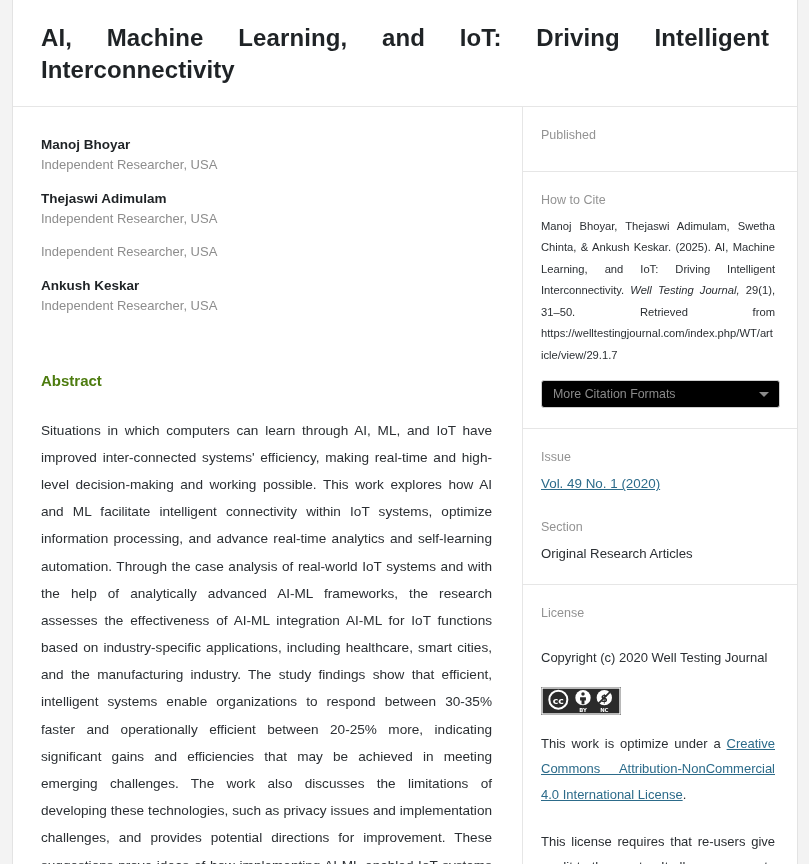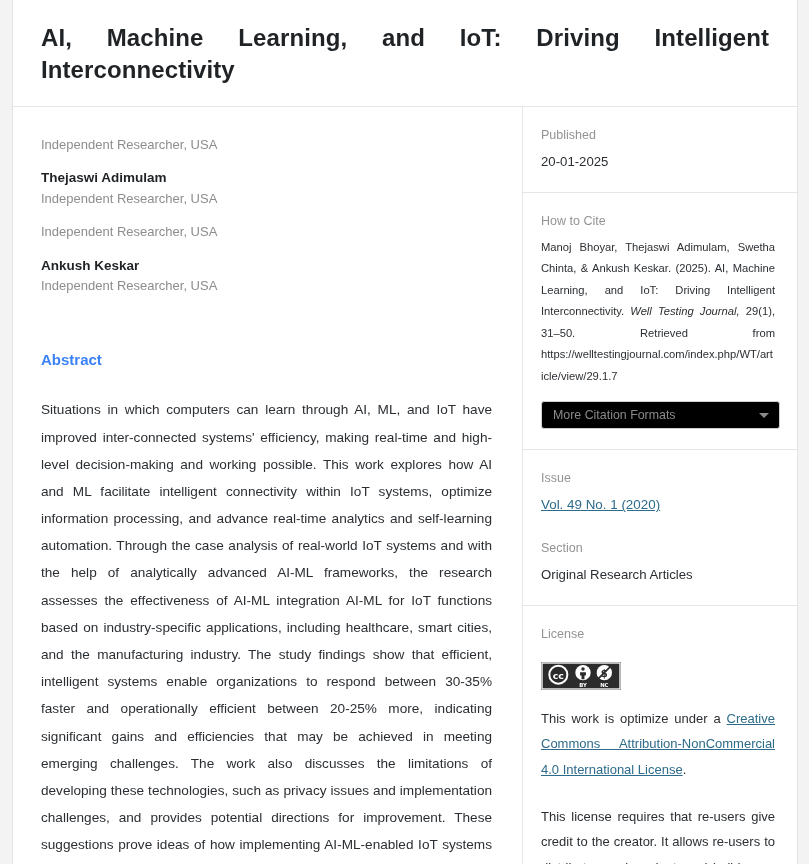--- a/index.html
+++ b/index.html
@@ -79,21 +79,21 @@
     text-align: justify;
   }
   .keywords .kw-label { font-weight: bold; color: #1f2326; }
 
   
   .abstract-heading {
     margin-top: 56px;
     margin-bottom: 0;
     font-size: 15px;
     font-weight: bold;
-    color: #3b82f6;
+    color: #4d7c0f;
   }
   .abstract-body {
     margin-top: 28px;
     font-size: 13.6px;
     line-height: 2.0;
     color: #2b2f33;
     text-align: justify;
   }
 
   
@@ -195,20 +195,21 @@
     <div class="title-block">
       <h1 class="article-title">AI, Machine Learning, and IoT: Driving Intelligent Interconnectivity</h1>
     </div>
 
     <div class="body-cols">
 
       <div class="col-main">
 
         <div>
           <div class="author">
+            <div class="author-name">Manoj Bhoyar</div>
             <div class="author-affil">Independent Researcher, USA</div>
           </div>
           <div class="author">
             <div class="author-name">Thejaswi Adimulam</div>
             <div class="author-affil">Independent Researcher, USA</div>
           </div>
           <div class="author">
             <div class="author-affil">Independent Researcher, USA</div>
           </div>
           <div class="author">
@@ -219,21 +220,20 @@
 
 
         <h2 class="abstract-heading">Abstract</h2>
         <div class="abstract-body">Situations in which computers can learn through AI, ML, and IoT have improved inter-connected systems' efficiency, making real-time and high-level decision-making and working possible. This work explores how AI and ML facilitate intelligent connectivity within IoT systems, optimize information processing, and advance real-time analytics and self-learning automation. Through the case analysis of real-world IoT systems and with the help of analytically advanced AI-ML frameworks, the research assesses the effectiveness of AI-ML integration AI-ML for IoT functions based on industry-specific applications, including healthcare, smart cities, and the manufacturing industry. The study findings show that efficient, intelligent systems enable organizations to respond between 30-35% faster and operationally efficient between 20-25% more, indicating significant gains and efficiencies that may be achieved in meeting emerging challenges. The work also discusses the limitations of developing these technologies, such as privacy issues and implementation challenges, and provides potential directions for improvement. These suggestions prove ideas of how implementing AI-ML-enabled IoT systems transforms efficiency and</div>
       </div>
 
       <div class="col-side">
 
         <div class="side-block">
           <div class="side-label">Published</div>
-          <div class="side-value">20-01-2025</div>
         </div>
 
         <div class="side-block">
           <div class="side-label">How to Cite</div>
           <div class="cite-text">
             <span>Manoj Bhoyar, Thejaswi Adimulam, Swetha Chinta, &amp; Ankush Keskar. (2025). AI, Machine Learning, and IoT: Driving Intelligent Interconnectivity. </span><span class="jtitle">Well Testing Journal</span><span class="jvol">, </span><span>29(1)</span><span>, 31–50. Retrieved from https://welltestingjournal.com/index.php/WT/article/view/29.1.7</span>
           </div>
           <div class="citation-select">
             <span>More Citation Formats</span>
             <span class="caret"></span>
@@ -242,20 +242,21 @@
 
         <div class="side-block">
           <div class="side-label">Issue</div>
           <a class="issue-link">Vol. 49 No. 1 (2020)</a>
           <div class="side-label section-label">Section</div>
           <div class="side-value">Original Research Articles</div>
         </div>
 
         <div class="side-block last">
           <div class="side-label">License</div>
+          <div class="license-copy">Copyright (c) 2020 Well Testing Journal</div>
 
           <svg class="cc-badge" viewBox="0 0 120 42">
             <rect x="0" y="0" width="120" height="42" fill="#2b2b2b"></rect>
             <rect x="1.5" y="1.5" width="117" height="39" fill="none" stroke="#ffffff" stroke-width="2"></rect>
 
             <circle cx="26" cy="19" r="13.5" fill="none" stroke="#ffffff" stroke-width="3"></circle>
             <text x="26" y="25" font-family="DejaVu Sans, sans-serif" font-size="14" font-weight="bold" fill="#ffffff" text-anchor="middle">cc</text>
 
             <circle cx="63" cy="16" r="11.5" fill="#ffffff"></circle>
             <circle cx="63" cy="10.5" r="2.6" fill="#2b2b2b"></circle>

